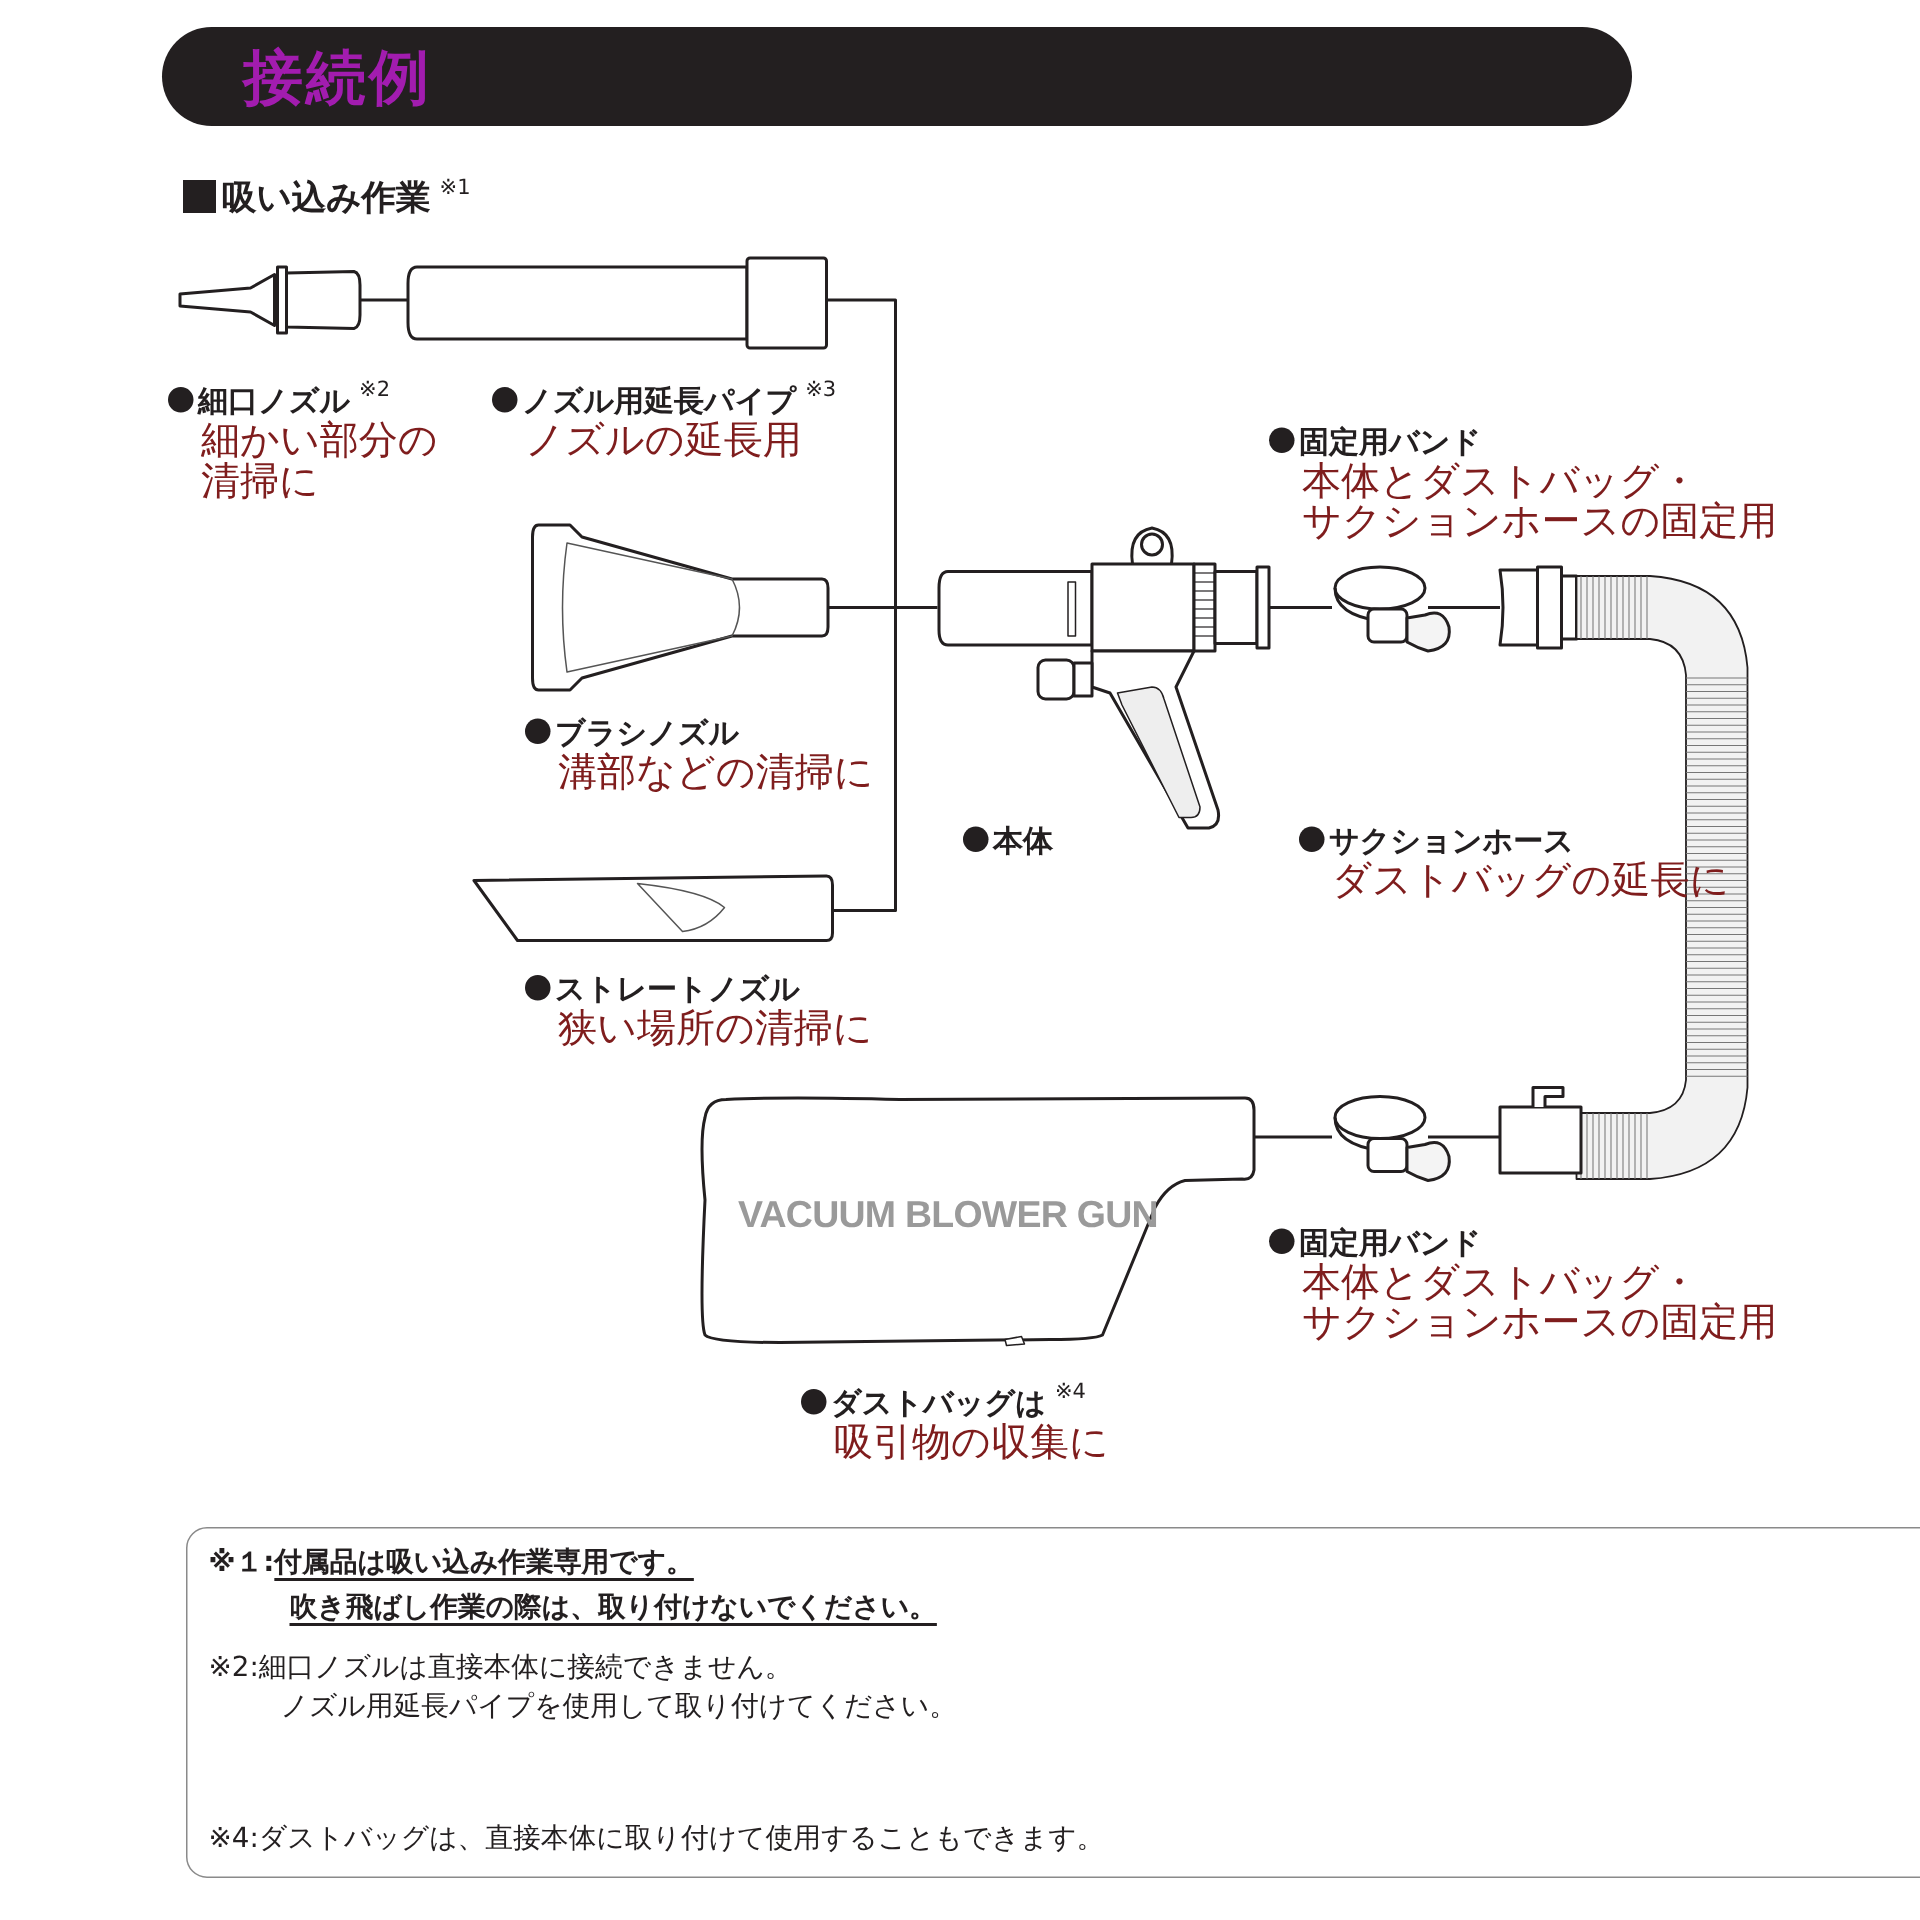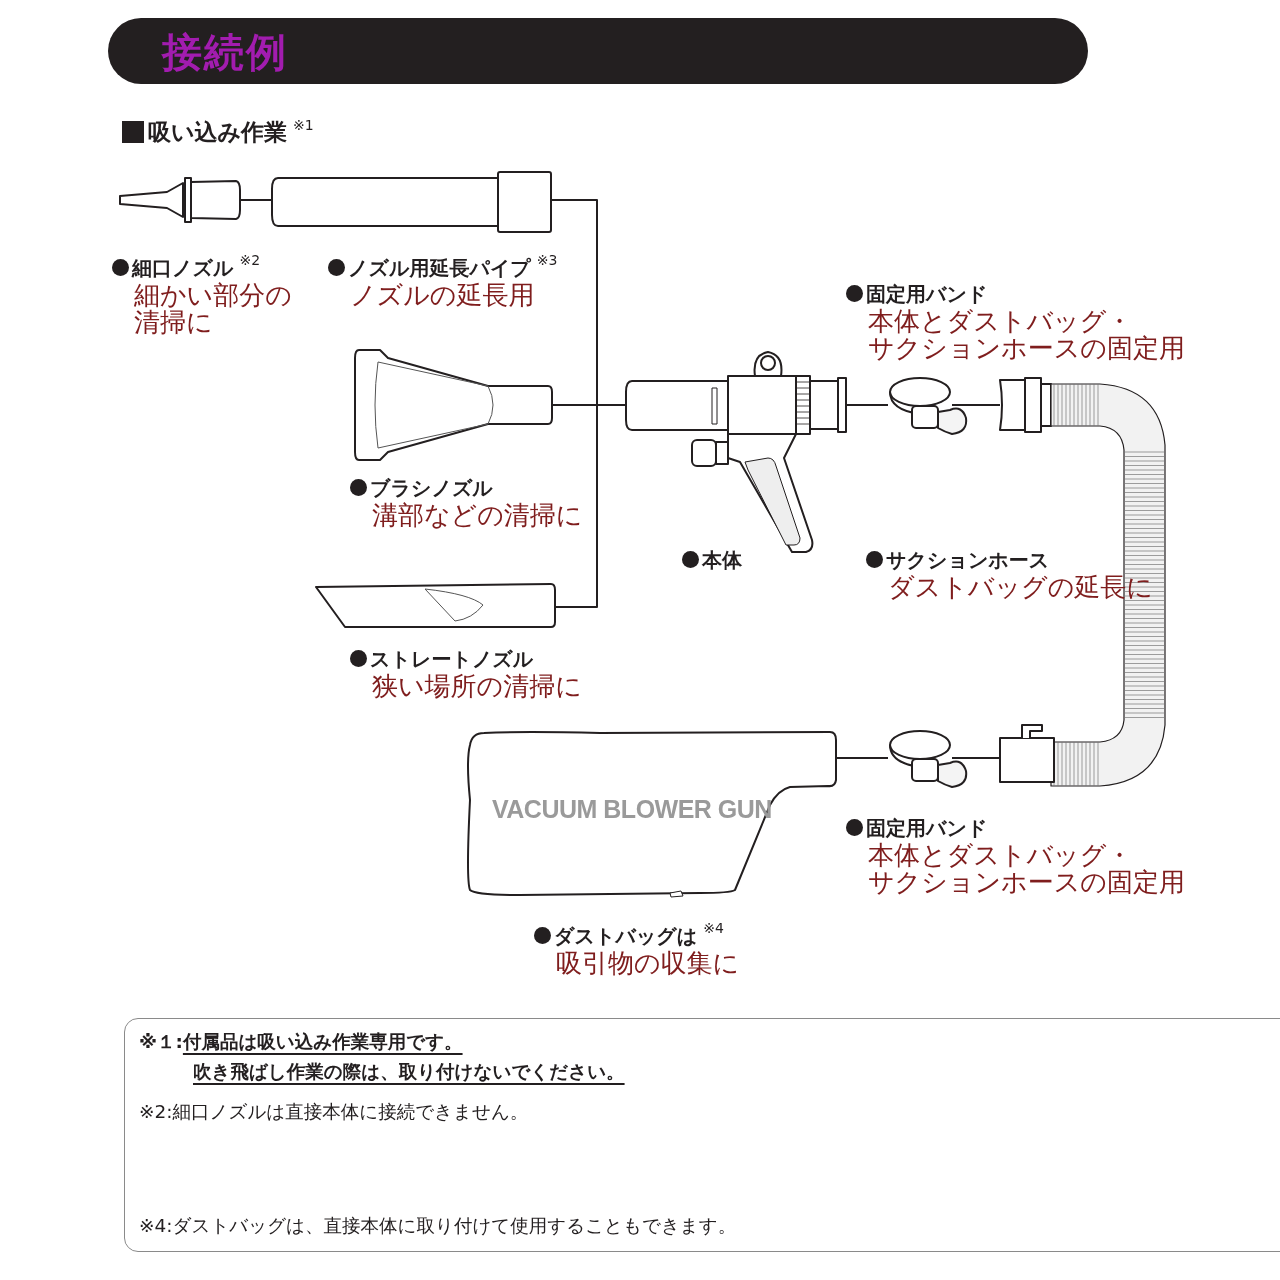--- a/index.html
+++ b/index.html
@@ -228,21 +228,21 @@
   <div class="lbl-title"><span class="dot"></span><span>固定用バンド</span></div>
   <div class="lbl-desc">本体とダストバッグ・</div>
   <div class="lbl-desc">サクションホースの固定用</div>
 </div>
 
 <div class="abs" style="left:350px; top:474px;">
   <div class="lbl-title"><span class="dot"></span><span>ブラシノズル</span></div>
   <div class="lbl-desc">溝部などの清掃に</div>
 </div>
 
-<div class="abs" style="left:682px; top:546px;">
+<div class="abs" style="left:642px; top:546px;">
   <div class="lbl-title"><span class="dot"></span><span>本体</span></div>
 </div>
 
 <div class="abs" style="left:866px; top:546px;">
   <div class="lbl-title"><span class="dot"></span><span>サクションホース</span></div>
   <div class="lbl-desc">ダストバッグの延長に</div>
 </div>
 
 <div class="abs" style="left:350px; top:645px;">
   <div class="lbl-title"><span class="dot"></span><span>ストレートノズル</span></div>
@@ -258,16 +258,17 @@
 <div class="abs" style="left:534px; top:914px;">
   <div class="lbl-title"><span class="dot"></span><span>ダストバッグは</span><sup class="note">※4</sup></div>
   <div class="lbl-desc">吸引物の収集に</div>
 </div>
 
 <div class="abs notes-box">
   <div class="note-line bold ul" style="left:14px; top:10px;"><span>※１:</span><span class="t">付属品は吸い込み作業専用です。</span></div>
   <div class="note-line bold ul" style="left:68px; top:40px;"><span class="t">吹き飛ばし作業の際は、取り付けないでください。</span></div>
 
   <div class="note-line" style="left:14px; top:80px;"><span>※2:</span><span>細口ノズルは直接本体に接続できません。</span></div>
+  <div class="note-line" style="left:62px; top:106px;">ノズル用延長パイプを使用して取り付けてください。</div>
 
 
   <div class="note-line" style="left:14px; top:194px;"><span>※4:</span><span>ダストバッグは、直接本体に取り付けて使用することもできます。</span></div>
 </div>
 
 </body></html>

